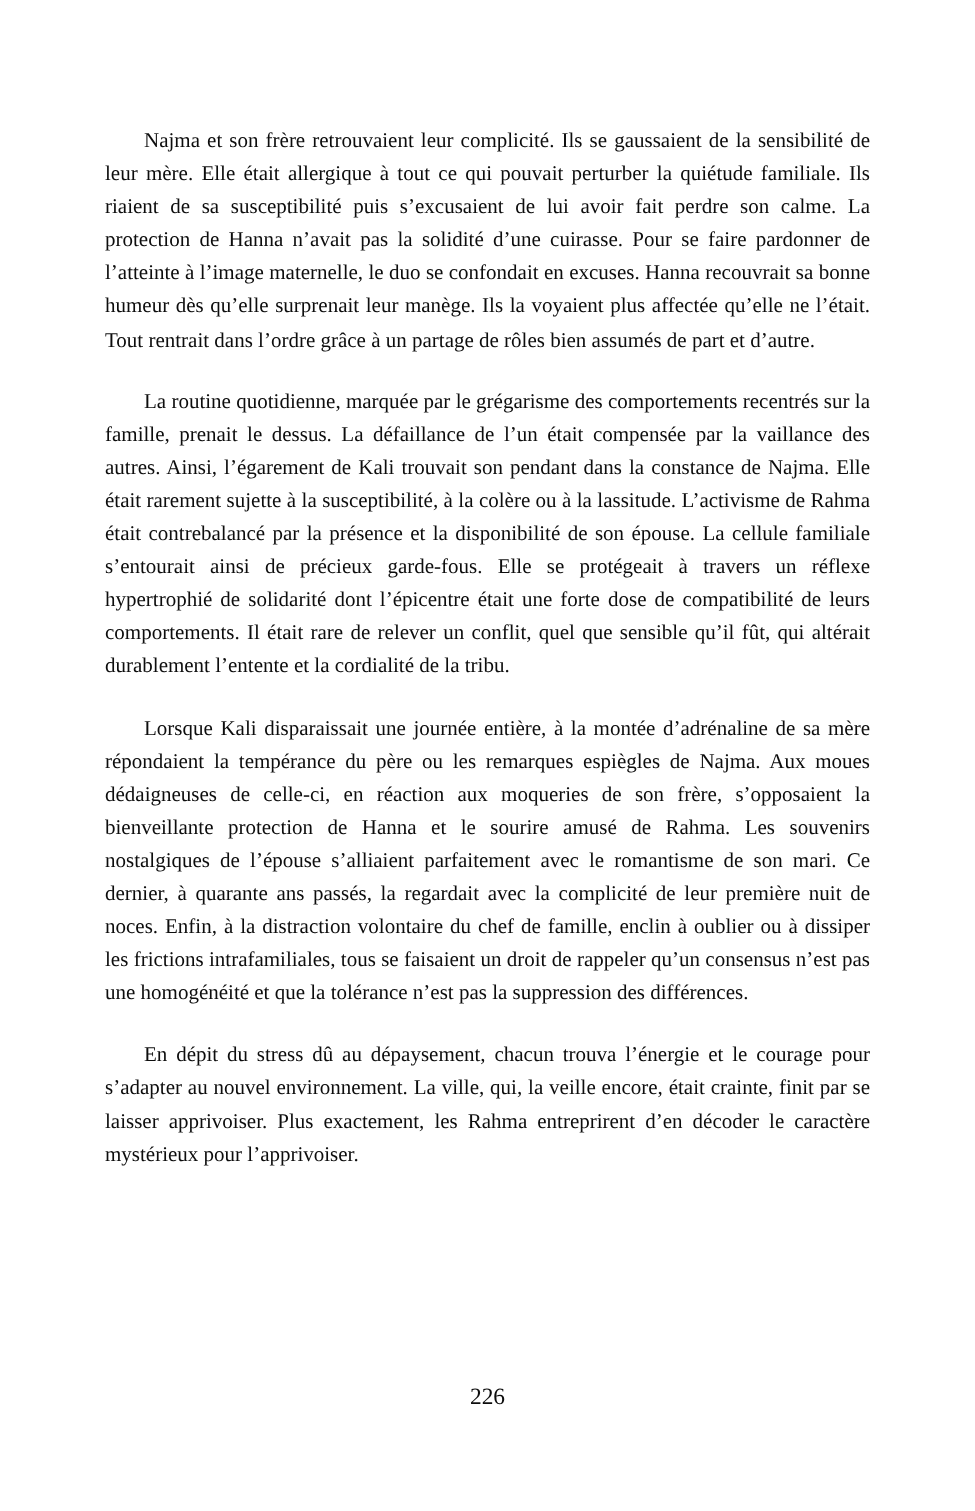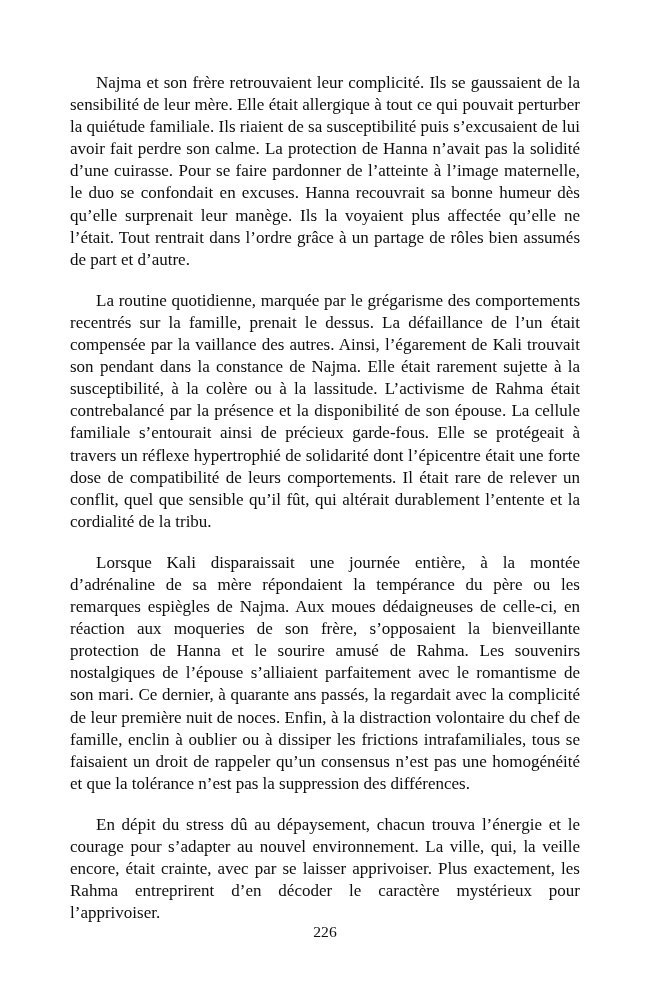--- a/index.html
+++ b/index.html
@@ -22,24 +22,24 @@
   }
 
   .text-column {
     position: absolute;
     left: 70px;
     top: 72px;
     width: 510px;
   }
 
   .paragraph {
-    margin: 0 0 19px 0;
+    margin: 12px 0 19px 0;
     text-align: justify;
     text-justify: inter-word;
-    font-size: 17px;
+    font-size: 14px;
     line-height: 22.1px;
     text-indent: 26px;
     hyphens: manual;
     -webkit-hyphens: manual;
     color: #0d0d0d;
   }
 
   .paragraph:last-child {
     margin-bottom: 0;
   }
@@ -58,18 +58,18 @@
 </style>
 </head>
 <body>
 
 <div class="page">
 
   <div class="text-column">
     <p class="paragraph">Najma et son frère retrouvaient leur complicité. Ils se gaussaient de la sensibilité de leur mère. Elle était allergique à tout ce qui pouvait perturber la quiétude familiale. Ils riaient de sa susceptibilité puis s’excusaient de lui avoir fait perdre son calme. La protection de Hanna n’avait pas la solidité d’une cuirasse. Pour se faire pardonner de l’atteinte à l’image maternelle, le duo se confondait en excuses. Hanna recouvrait sa bonne humeur dès qu’elle surprenait leur manège. Ils la voyaient plus affectée qu’elle ne l’était. Tout rentrait dans l’ordre grâce à un partage de rôles bien assumés de part et d’autre.</p>
     <p class="paragraph">La routine quotidienne, marquée par le grégarisme des comportements recentrés sur la famille, prenait le dessus. La défaillance de l’un était compensée par la vaillance des autres. Ainsi, l’égarement de Kali trouvait son pendant dans la constance de Najma. Elle était rarement sujette à la susceptibilité, à la colère ou à la lassitude. L’activisme de Rahma était contrebalancé par la présence et la disponibilité de son épouse. La cellule familiale s’entourait ainsi de précieux garde-fous. Elle se protégeait à travers un réflexe hypertrophié de solidarité dont l’épicentre était une forte dose de compatibilité de leurs comportements. Il était rare de relever un conflit, quel que sensible qu’il fût, qui altérait durablement l’entente et la cordialité de la tribu.</p>
     <p class="paragraph">Lorsque Kali disparaissait une journée entière, à la montée d’adrénaline de sa mère répondaient la tempérance du père ou les remarques espiègles de Najma. Aux moues dédaigneuses de celle-ci, en réaction aux moqueries de son frère, s’opposaient la bienveillante protection de Hanna et le sourire amusé de Rahma. Les souvenirs nostalgiques de l’épouse s’alliaient parfaitement avec le romantisme de son mari. Ce dernier, à quarante ans passés, la regardait avec la complicité de leur première nuit de noces. Enfin, à la distraction volontaire du chef de famille, enclin à oublier ou à dissiper les frictions intrafamiliales, tous se faisaient un droit de rappeler qu’un consensus n’est pas une homogénéité et que la tolérance n’est pas la suppression des différences.</p>
-    <p class="paragraph">En dépit du stress dû au dépaysement, chacun trouva l’énergie et le courage pour s’adapter au nouvel environnement. La ville, qui, la veille encore, était crainte, avec par se laisser apprivoiser. Plus exactement, les Rahma entreprirent d’en décoder le caractère mystérieux pour l’apprivoiser.</p>
+    <p class="paragraph">En dépit du stress dû au dépaysement, chacun trouva l’énergie et le courage pour s’adapter au nouvel environnement. La ville, qui, la veille encore, était crainte, finit par se laisser apprivoiser. Plus exactement, les Rahma entreprirent d’en décoder le caractère mystérieux pour l’apprivoiser.</p>
   </div>
 
   <div class="page-number">226</div>
 
 </div>
 
 </body></html>

